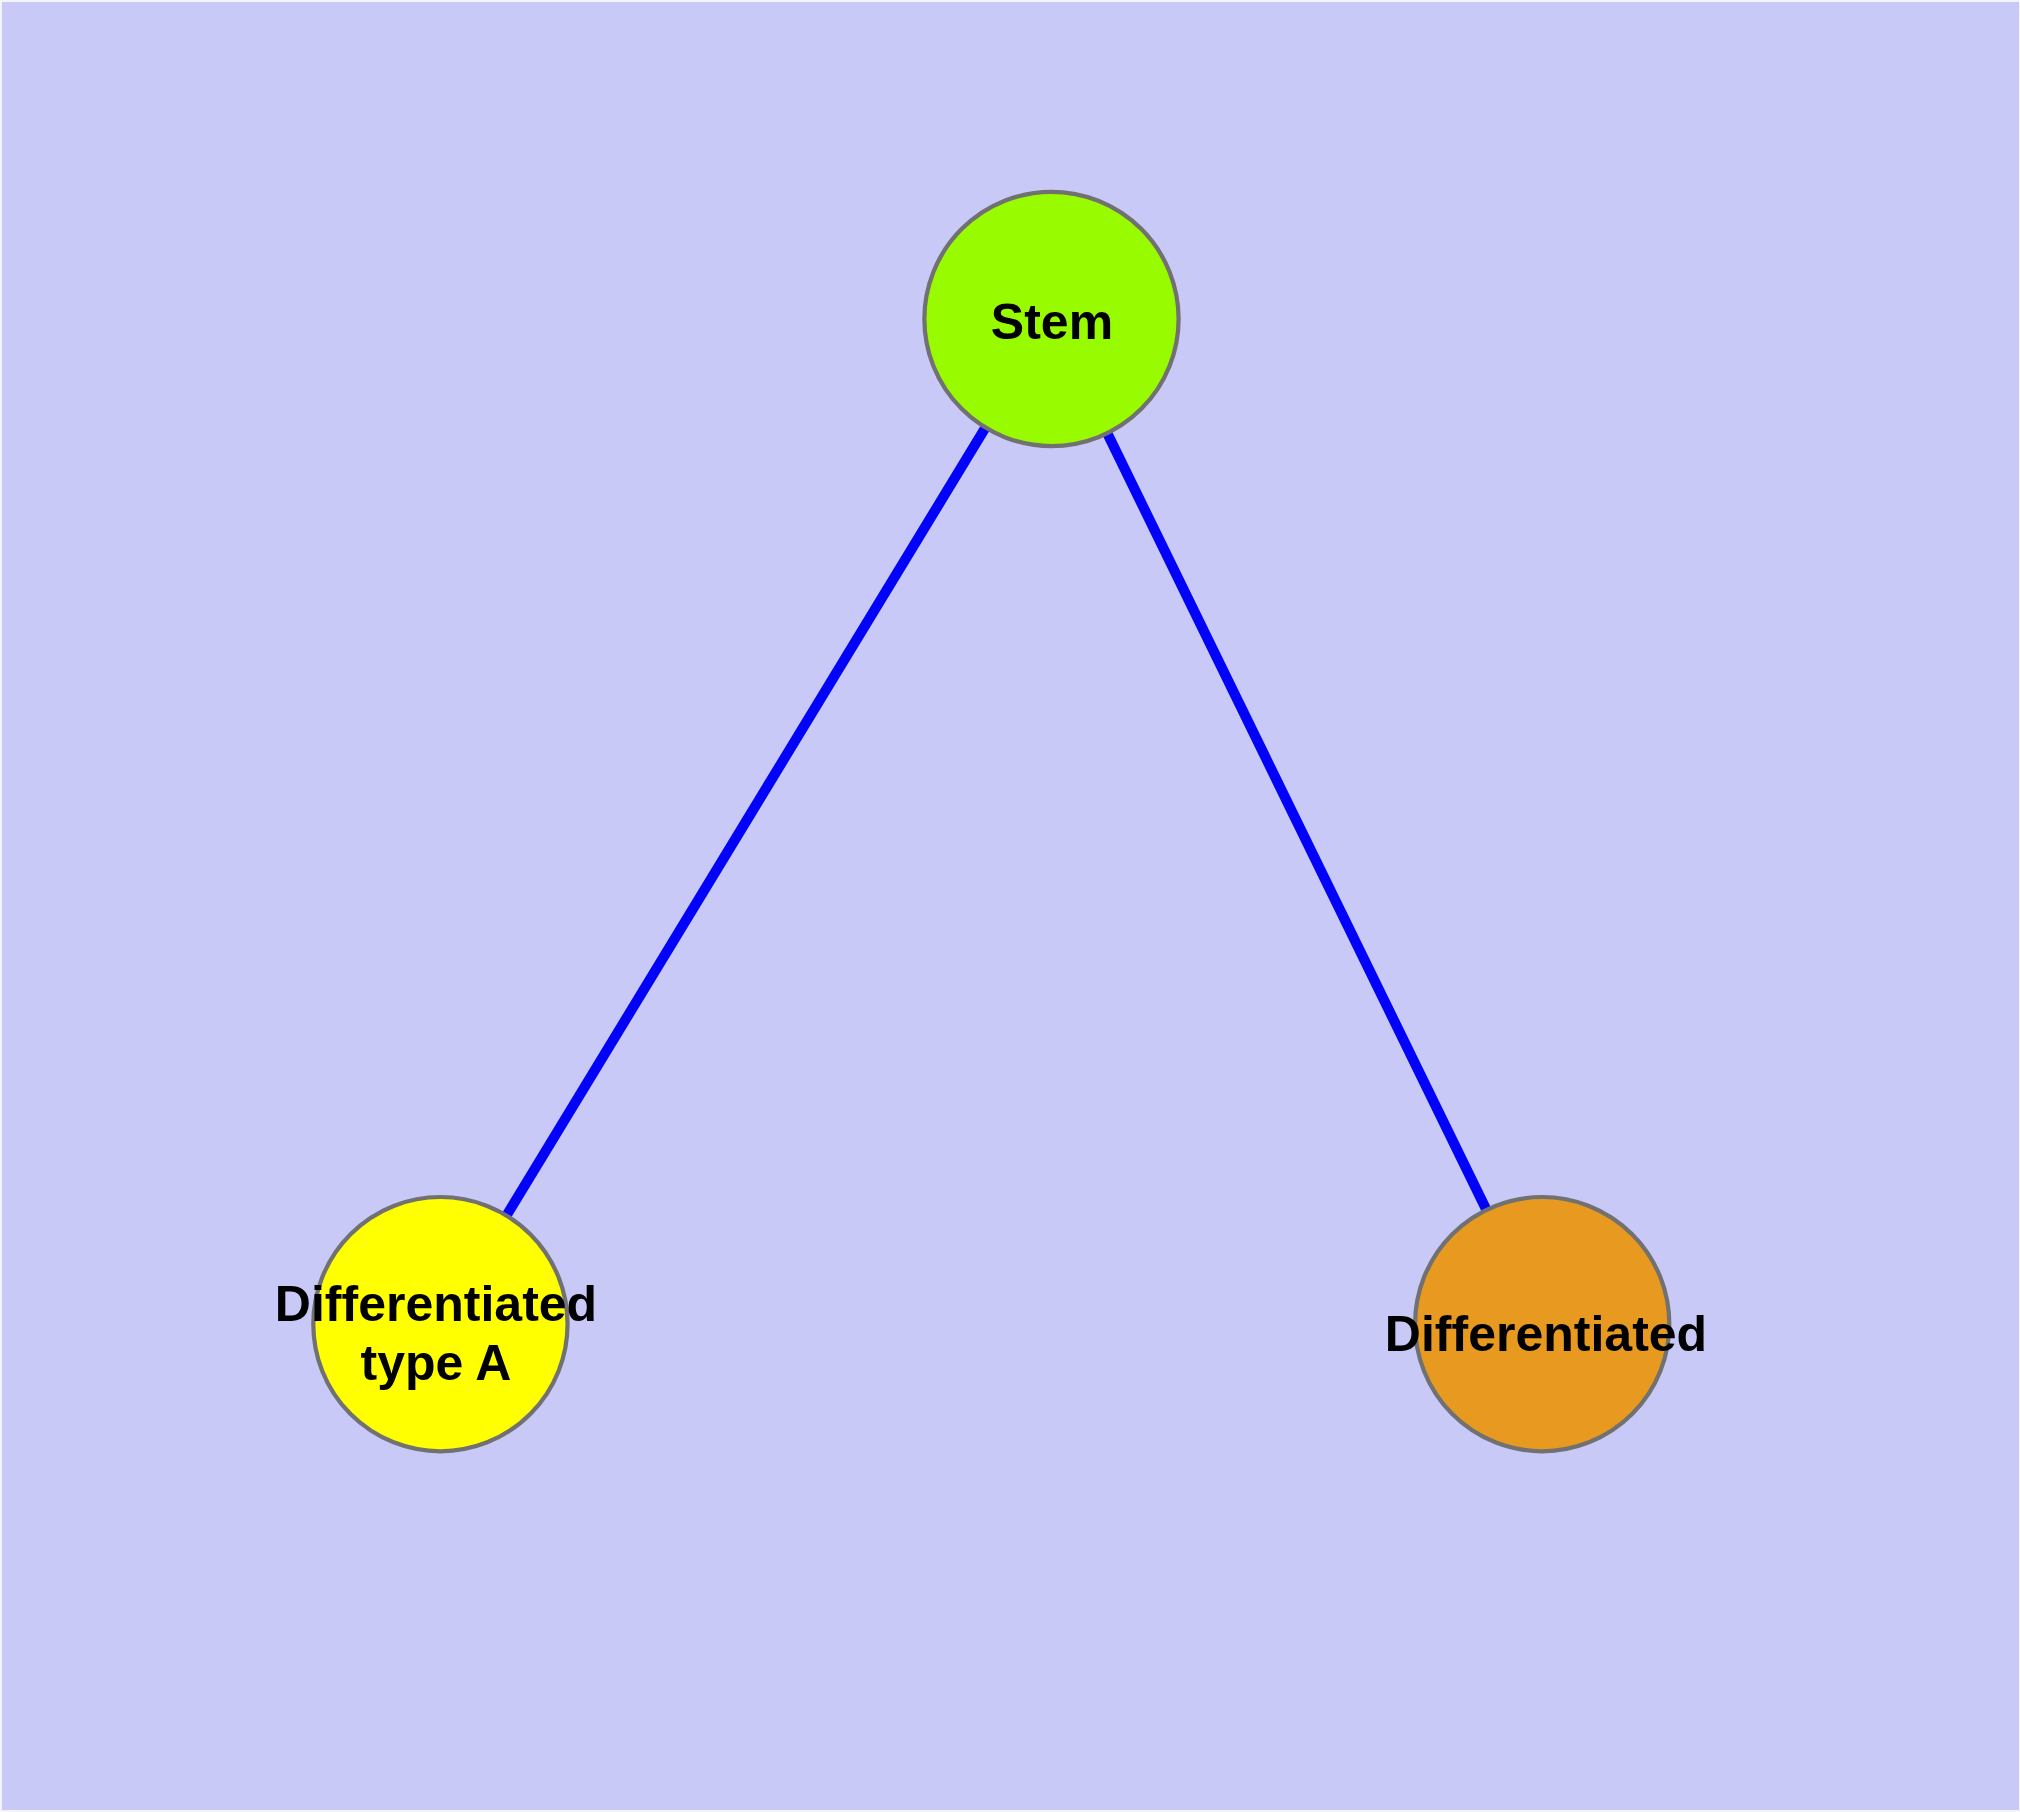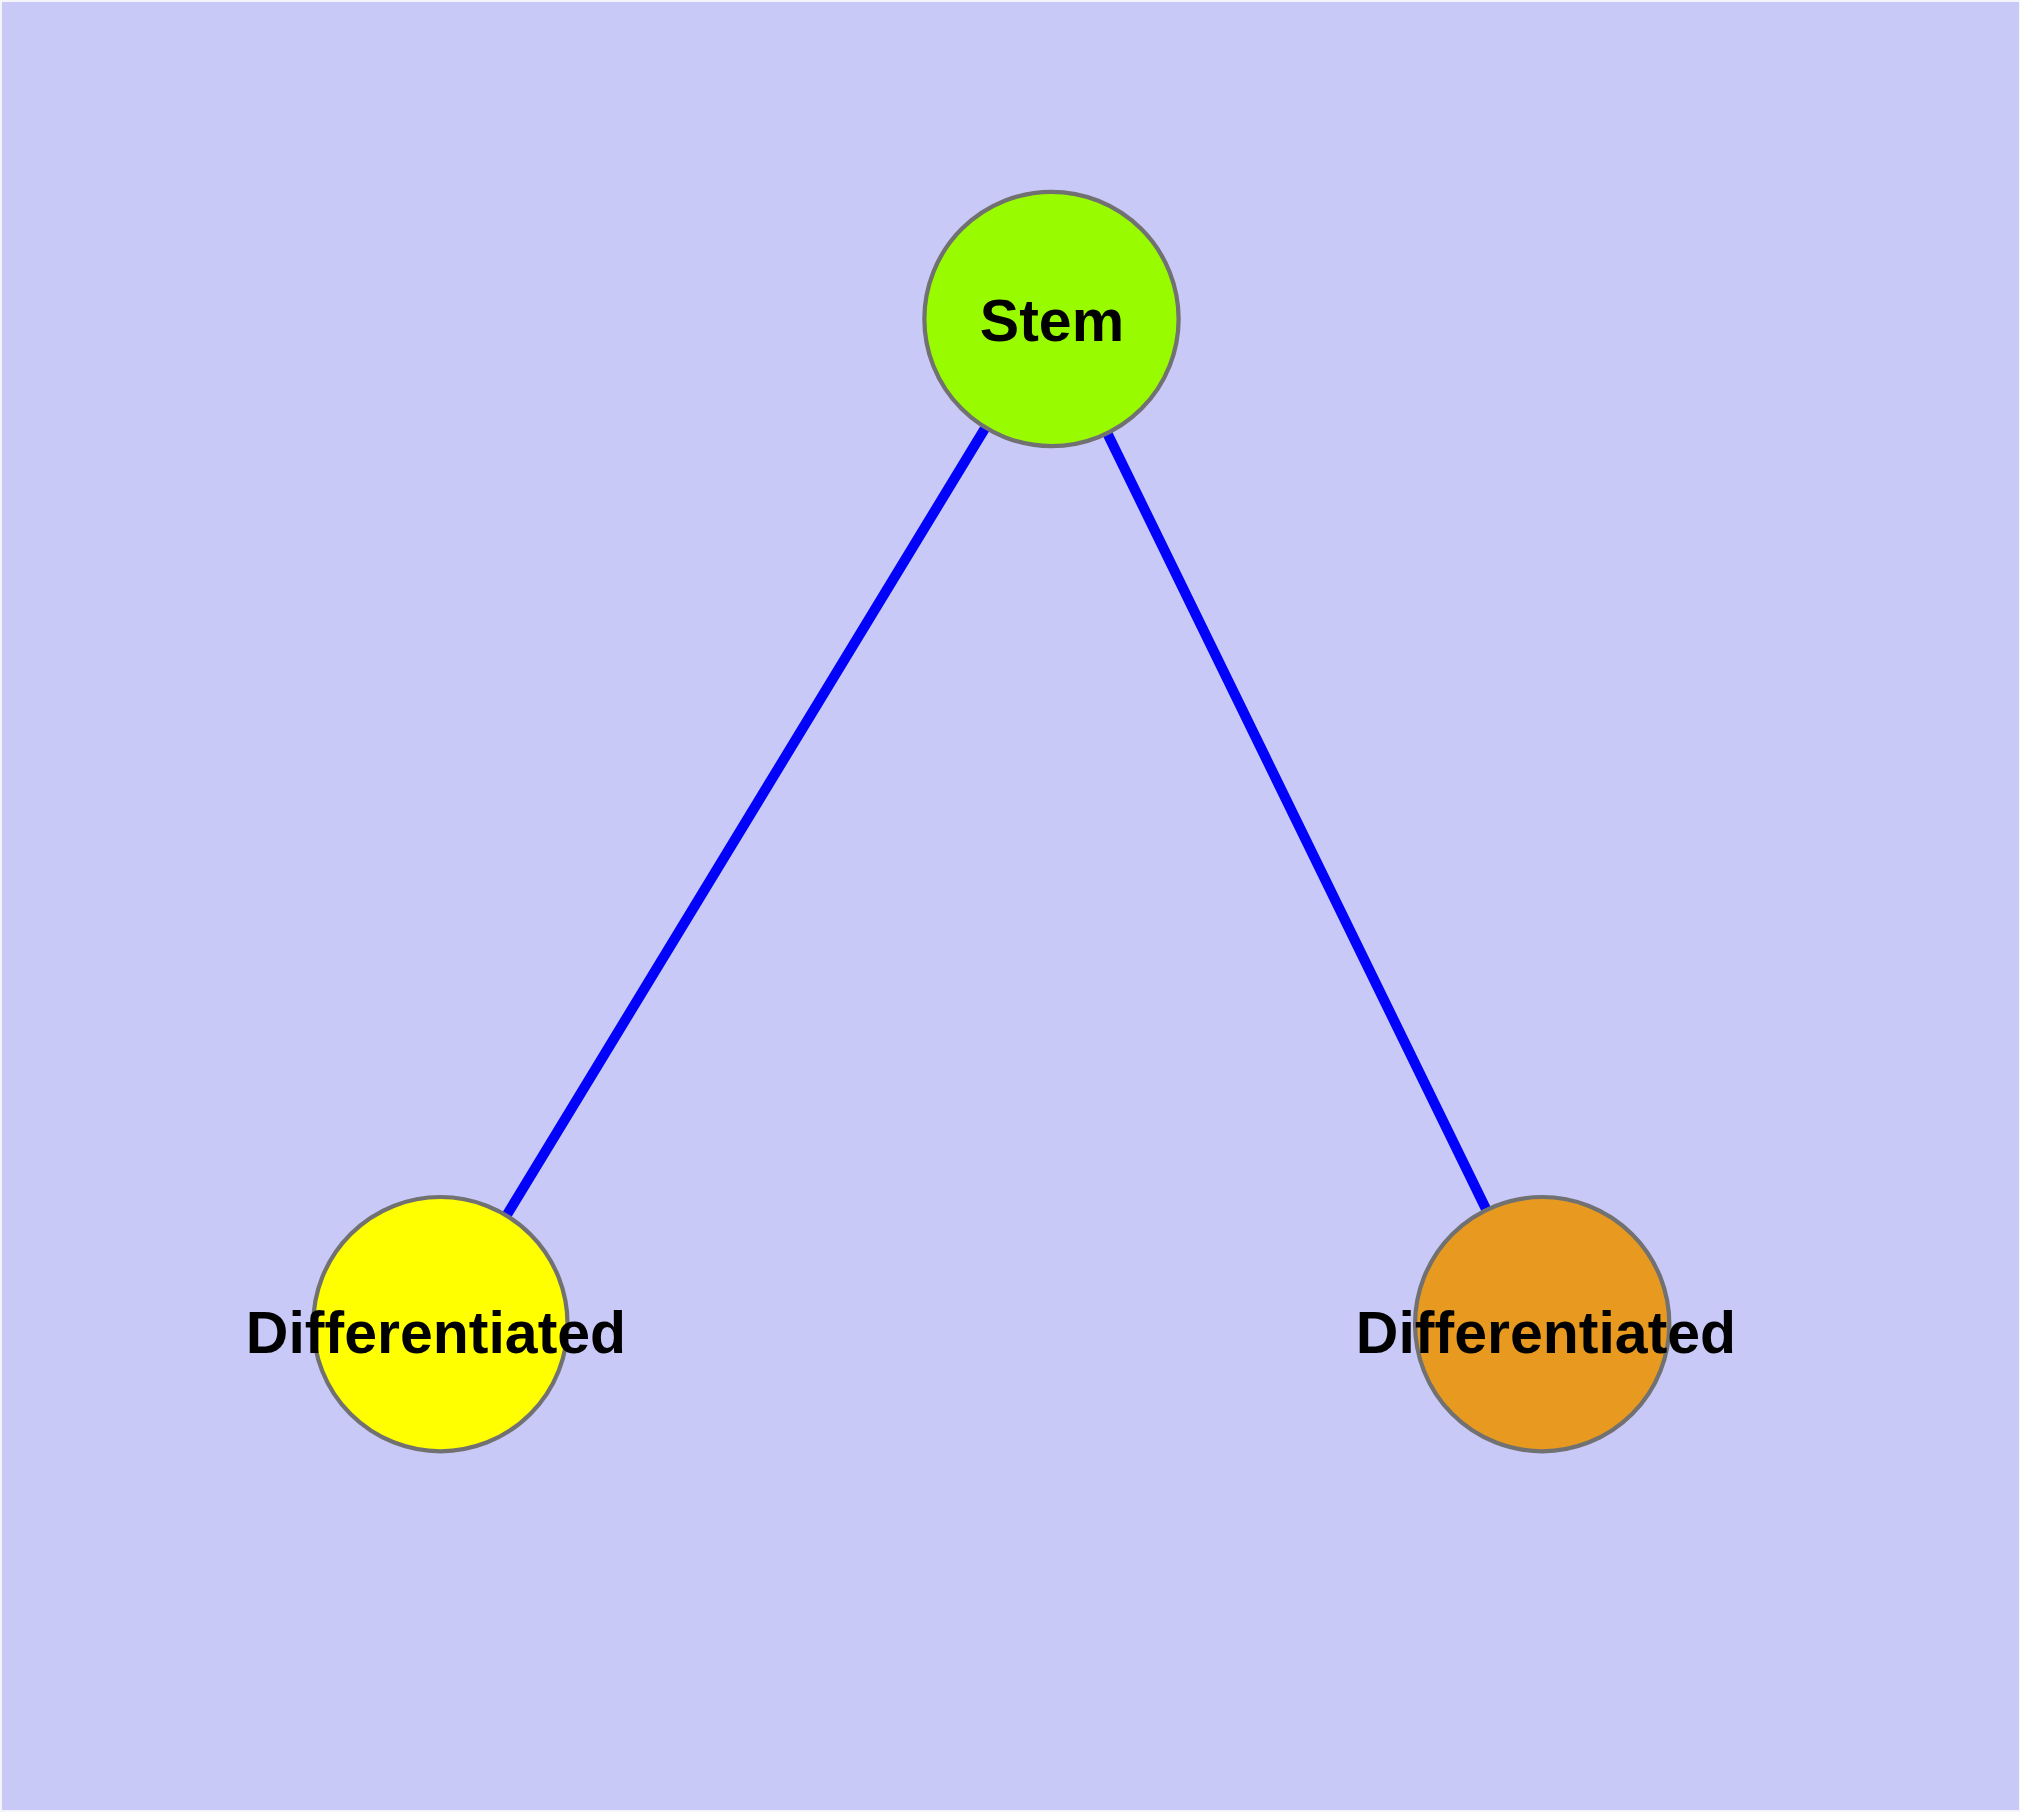--- a/index.html
+++ b/index.html
@@ -30,21 +30,21 @@
   }
   #graph-svg circle {
     stroke: #717171;
     stroke-width: 5px;
   }
   .node-label {
     position: absolute;
     transform: translate(-50%, -50%);
     color: #000000;
     font-weight: bold;
-    font-size: 59px;
+    font-size: 50px;
     line-height: 1.18;
     text-align: center;
     white-space: nowrap;
     pointer-events: none;
   }
   .node-label .label-line {
     white-space: nowrap;
   }
   #label-stem   { left: 1050px; top: 320px; }
   #label-type-a { left: 434px;  top: 1332px; }
@@ -62,20 +62,21 @@
 
     <circle cx="1238" cy="374" r="150" fill="#99FB00"></circle>
     <circle cx="517" cy="1560" r="150" fill="#FFFF00"></circle>
     <circle cx="1817" cy="1560" r="150" fill="#E89A20"></circle>
   </svg>
 
   <div class="node-label" id="label-stem">Stem</div>
 
   <div class="node-label" id="label-type-a">
     <div class="label-line">Differentiated</div>
+    <div class="label-line">type A</div>
   </div>
 
   <div class="node-label" id="label-type-b">
     <div class="label-line">Differentiated</div>
   </div>
 
 </div>
 
 
 </body></html>

